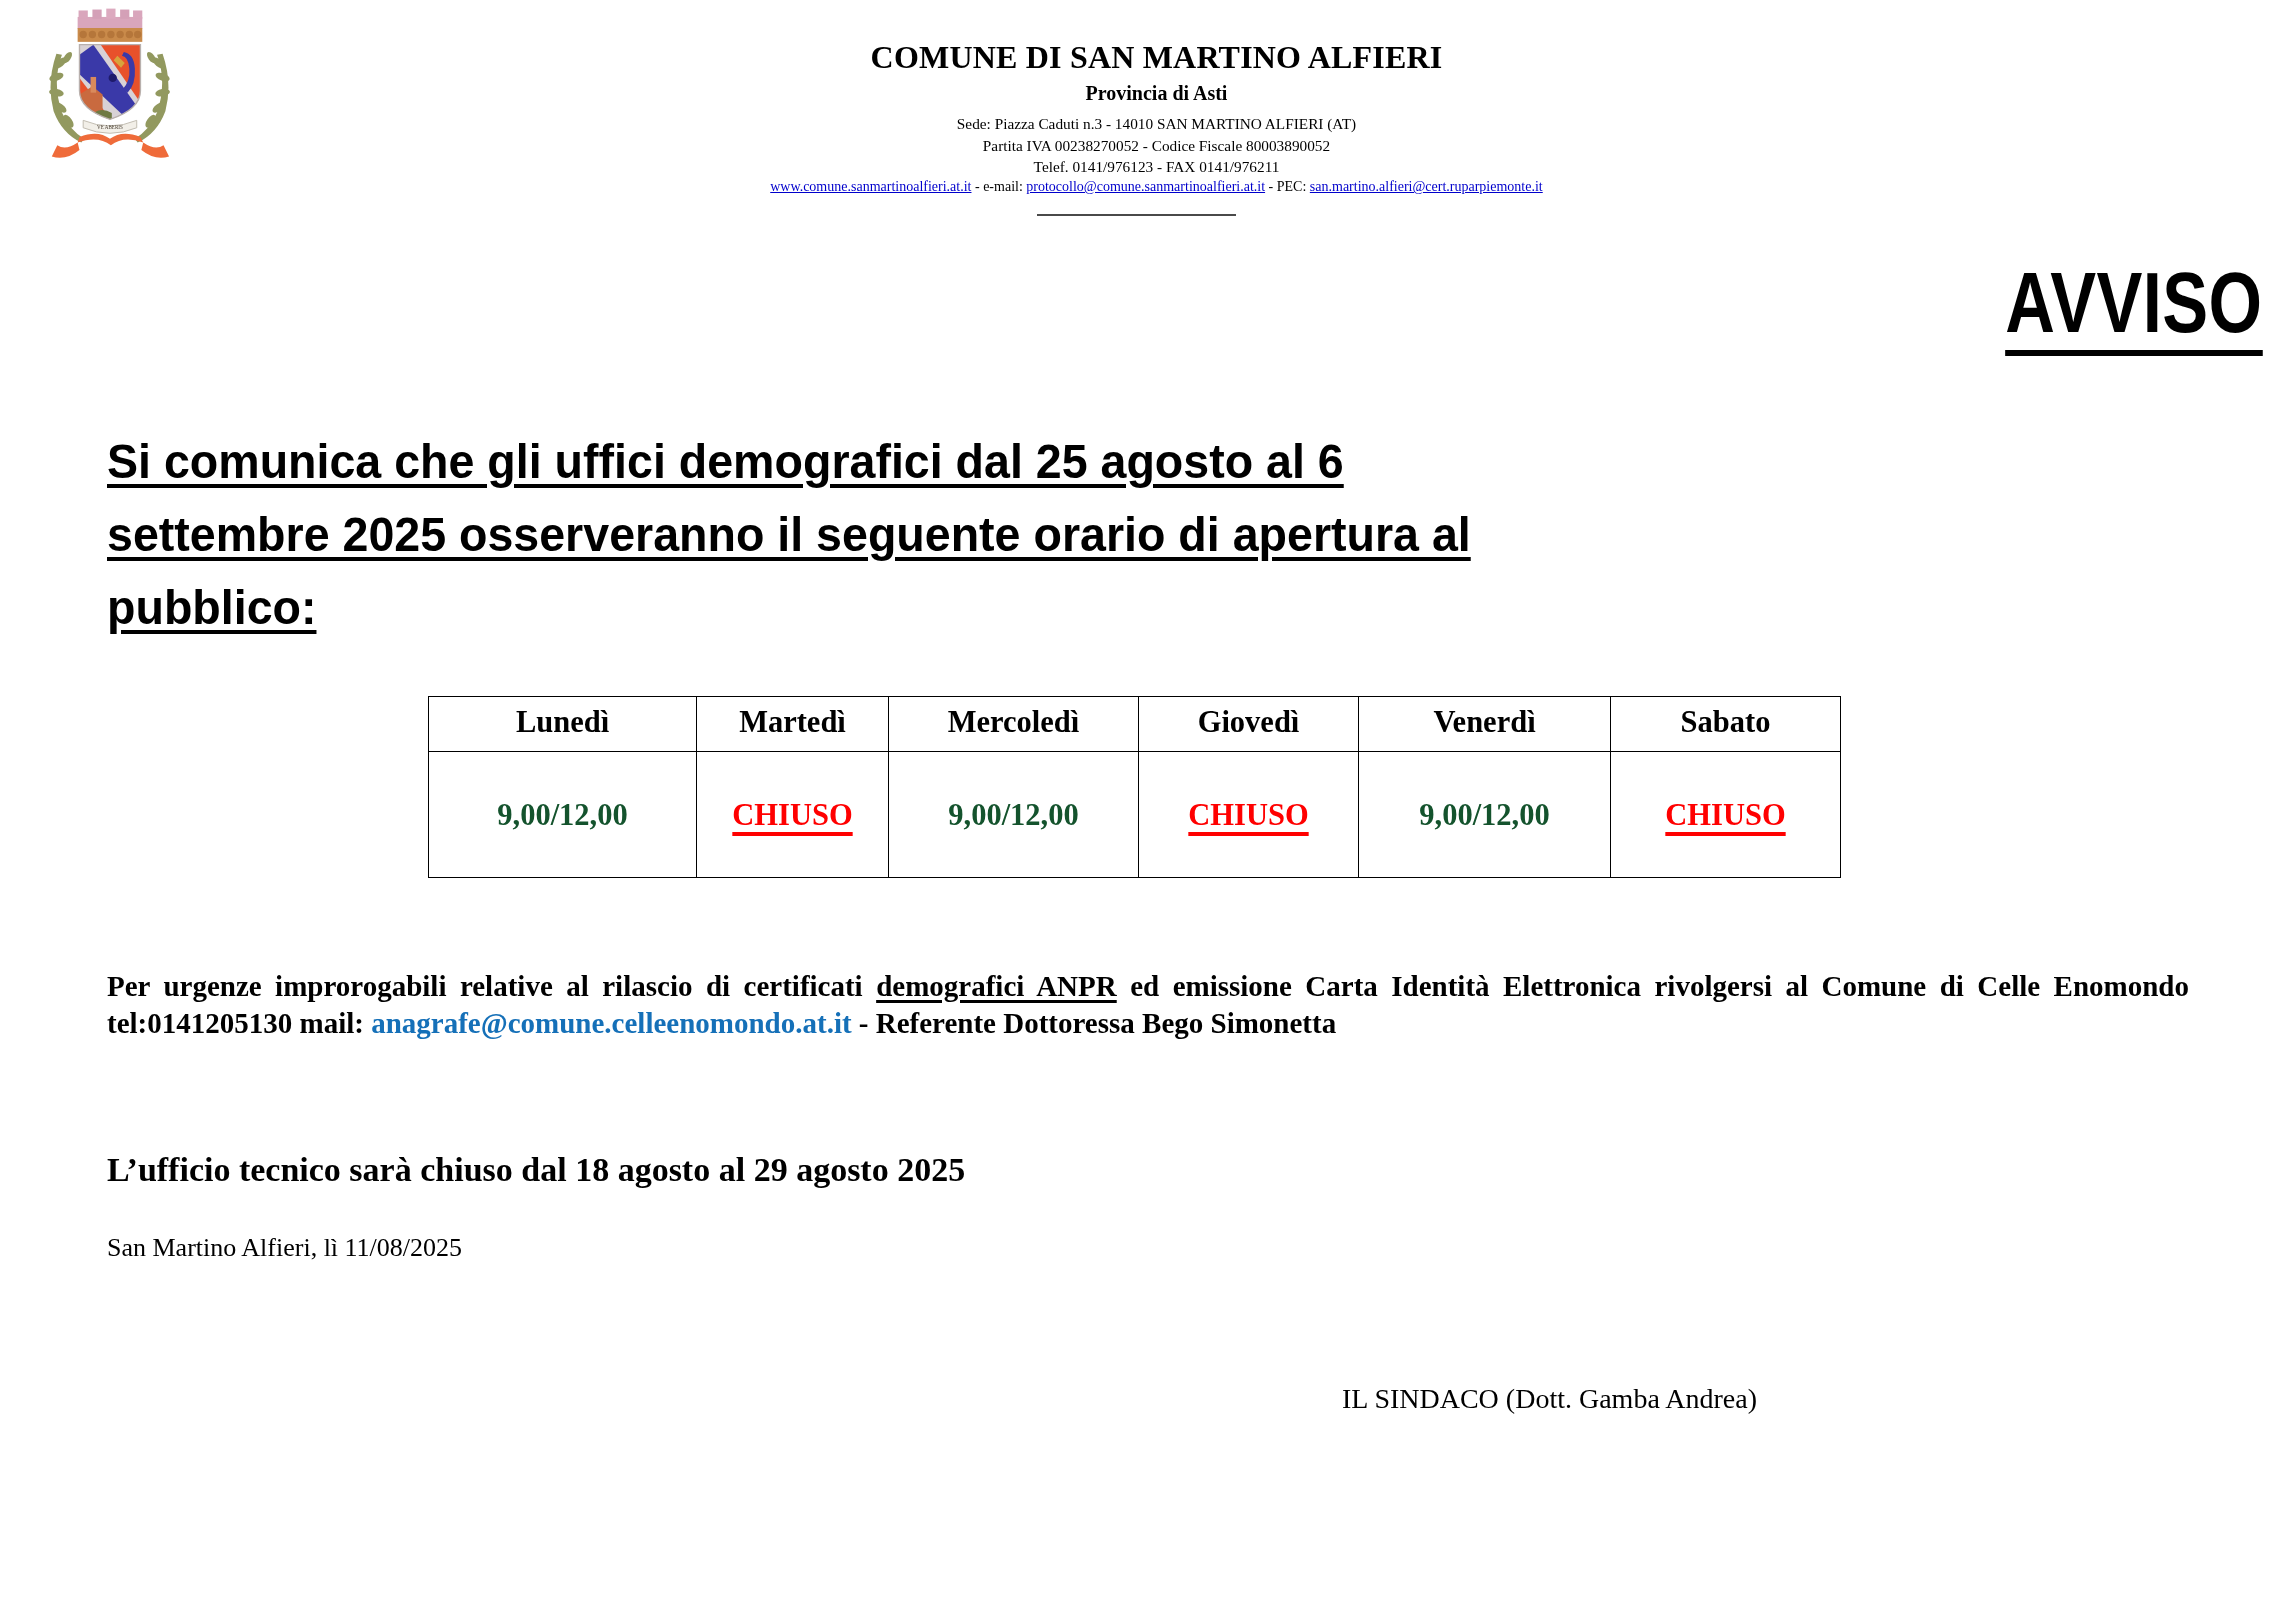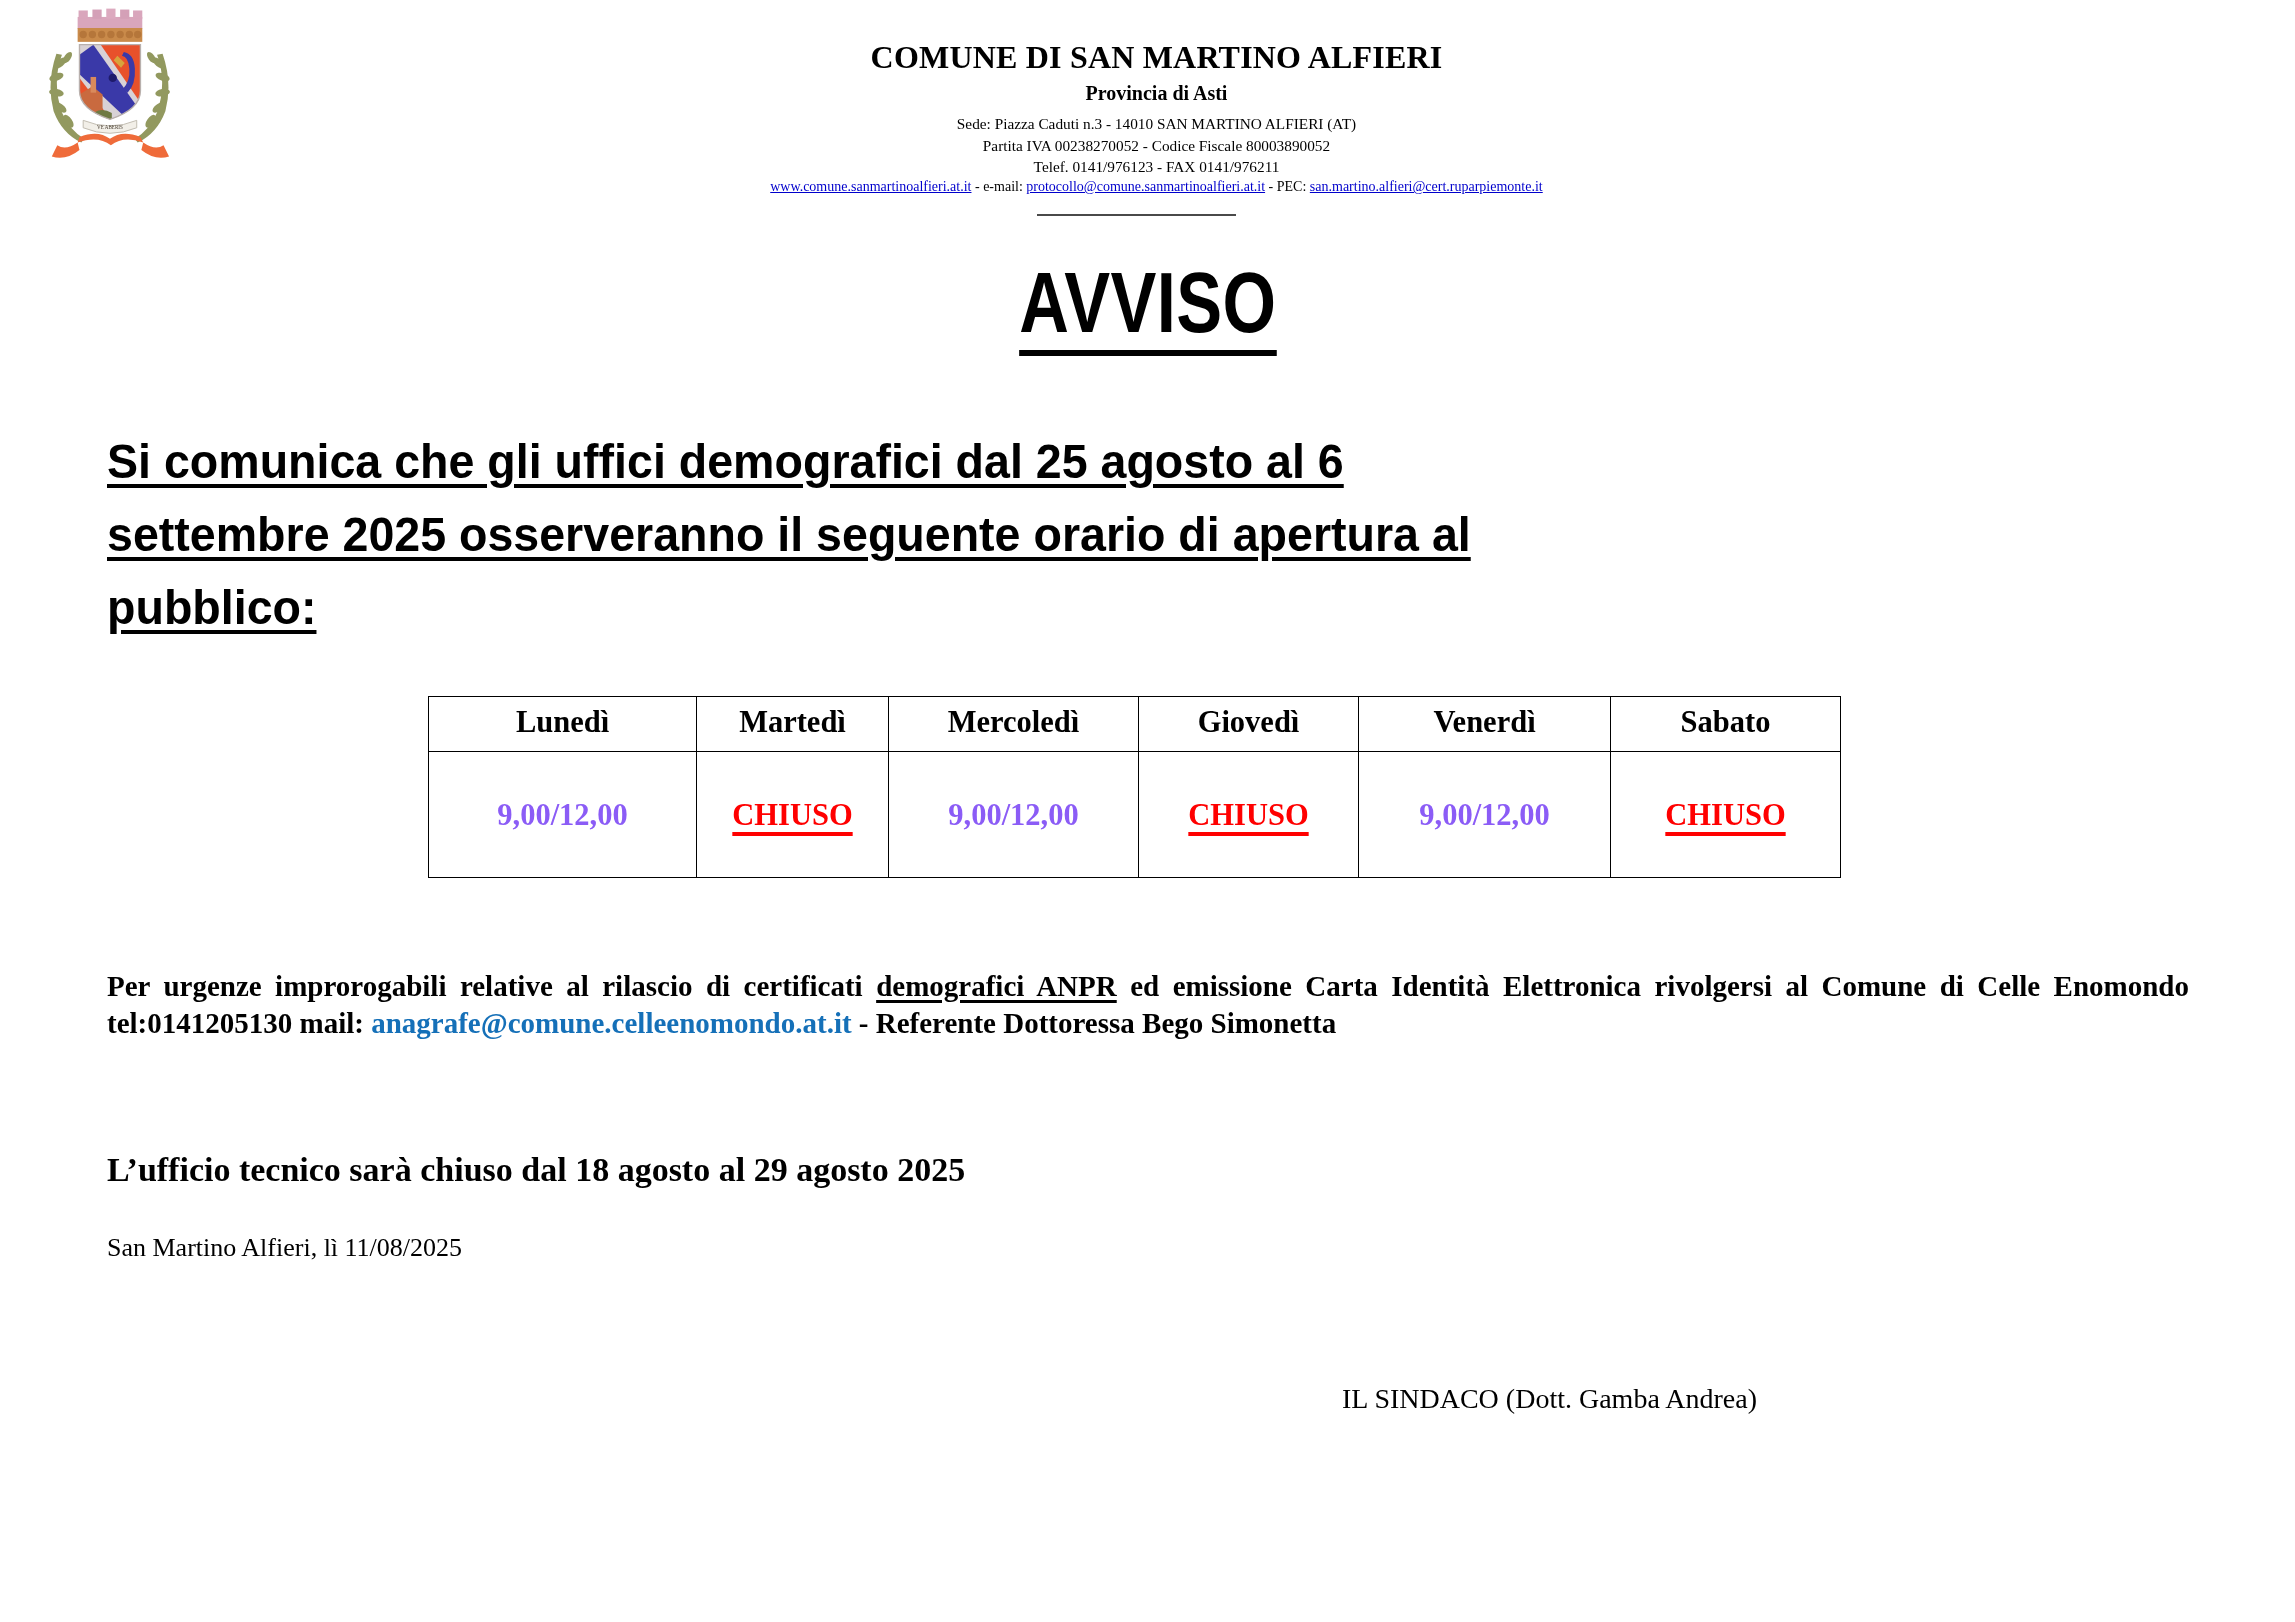--- a/index.html
+++ b/index.html
@@ -80,21 +80,21 @@
     height: 2.3px;
     background: #4a4a4a;
   }
 
   
   #avviso {
     position: absolute;
     left: 0;
     top: 259px;
     width: 2295px;
-    text-align: center;
+    text-align: right;
   }
   #avviso-word {
     display: inline-block;
     font-family: "Liberation Sans", "DejaVu Sans", sans-serif;
     font-size: 86px;
     font-weight: bold;
     line-height: 1.0;
     letter-spacing: 0.5px;
     border-bottom: 6px solid #000000;
     padding-bottom: 4.6px;
@@ -152,21 +152,21 @@
     font-size: 30.5px;
     font-weight: bold;
     line-height: 1.0;
   }
   .cell-closed {
     color: #ff0000;
     text-decoration: underline;
     text-decoration-thickness: 3.7px;
     text-underline-offset: 6.5px;
   }
-  .cell-open { color: #8b5cf6; }
+  .cell-open { color: #14532d; }
 
   col.c-lun { width: 268px; }
   col.c-mar { width: 192px; }
   col.c-mer { width: 250px; }
   col.c-gio { width: 220px; }
   col.c-ven { width: 252px; }
   col.c-sab { width: 230px; }
 
   
   #urgenze {

